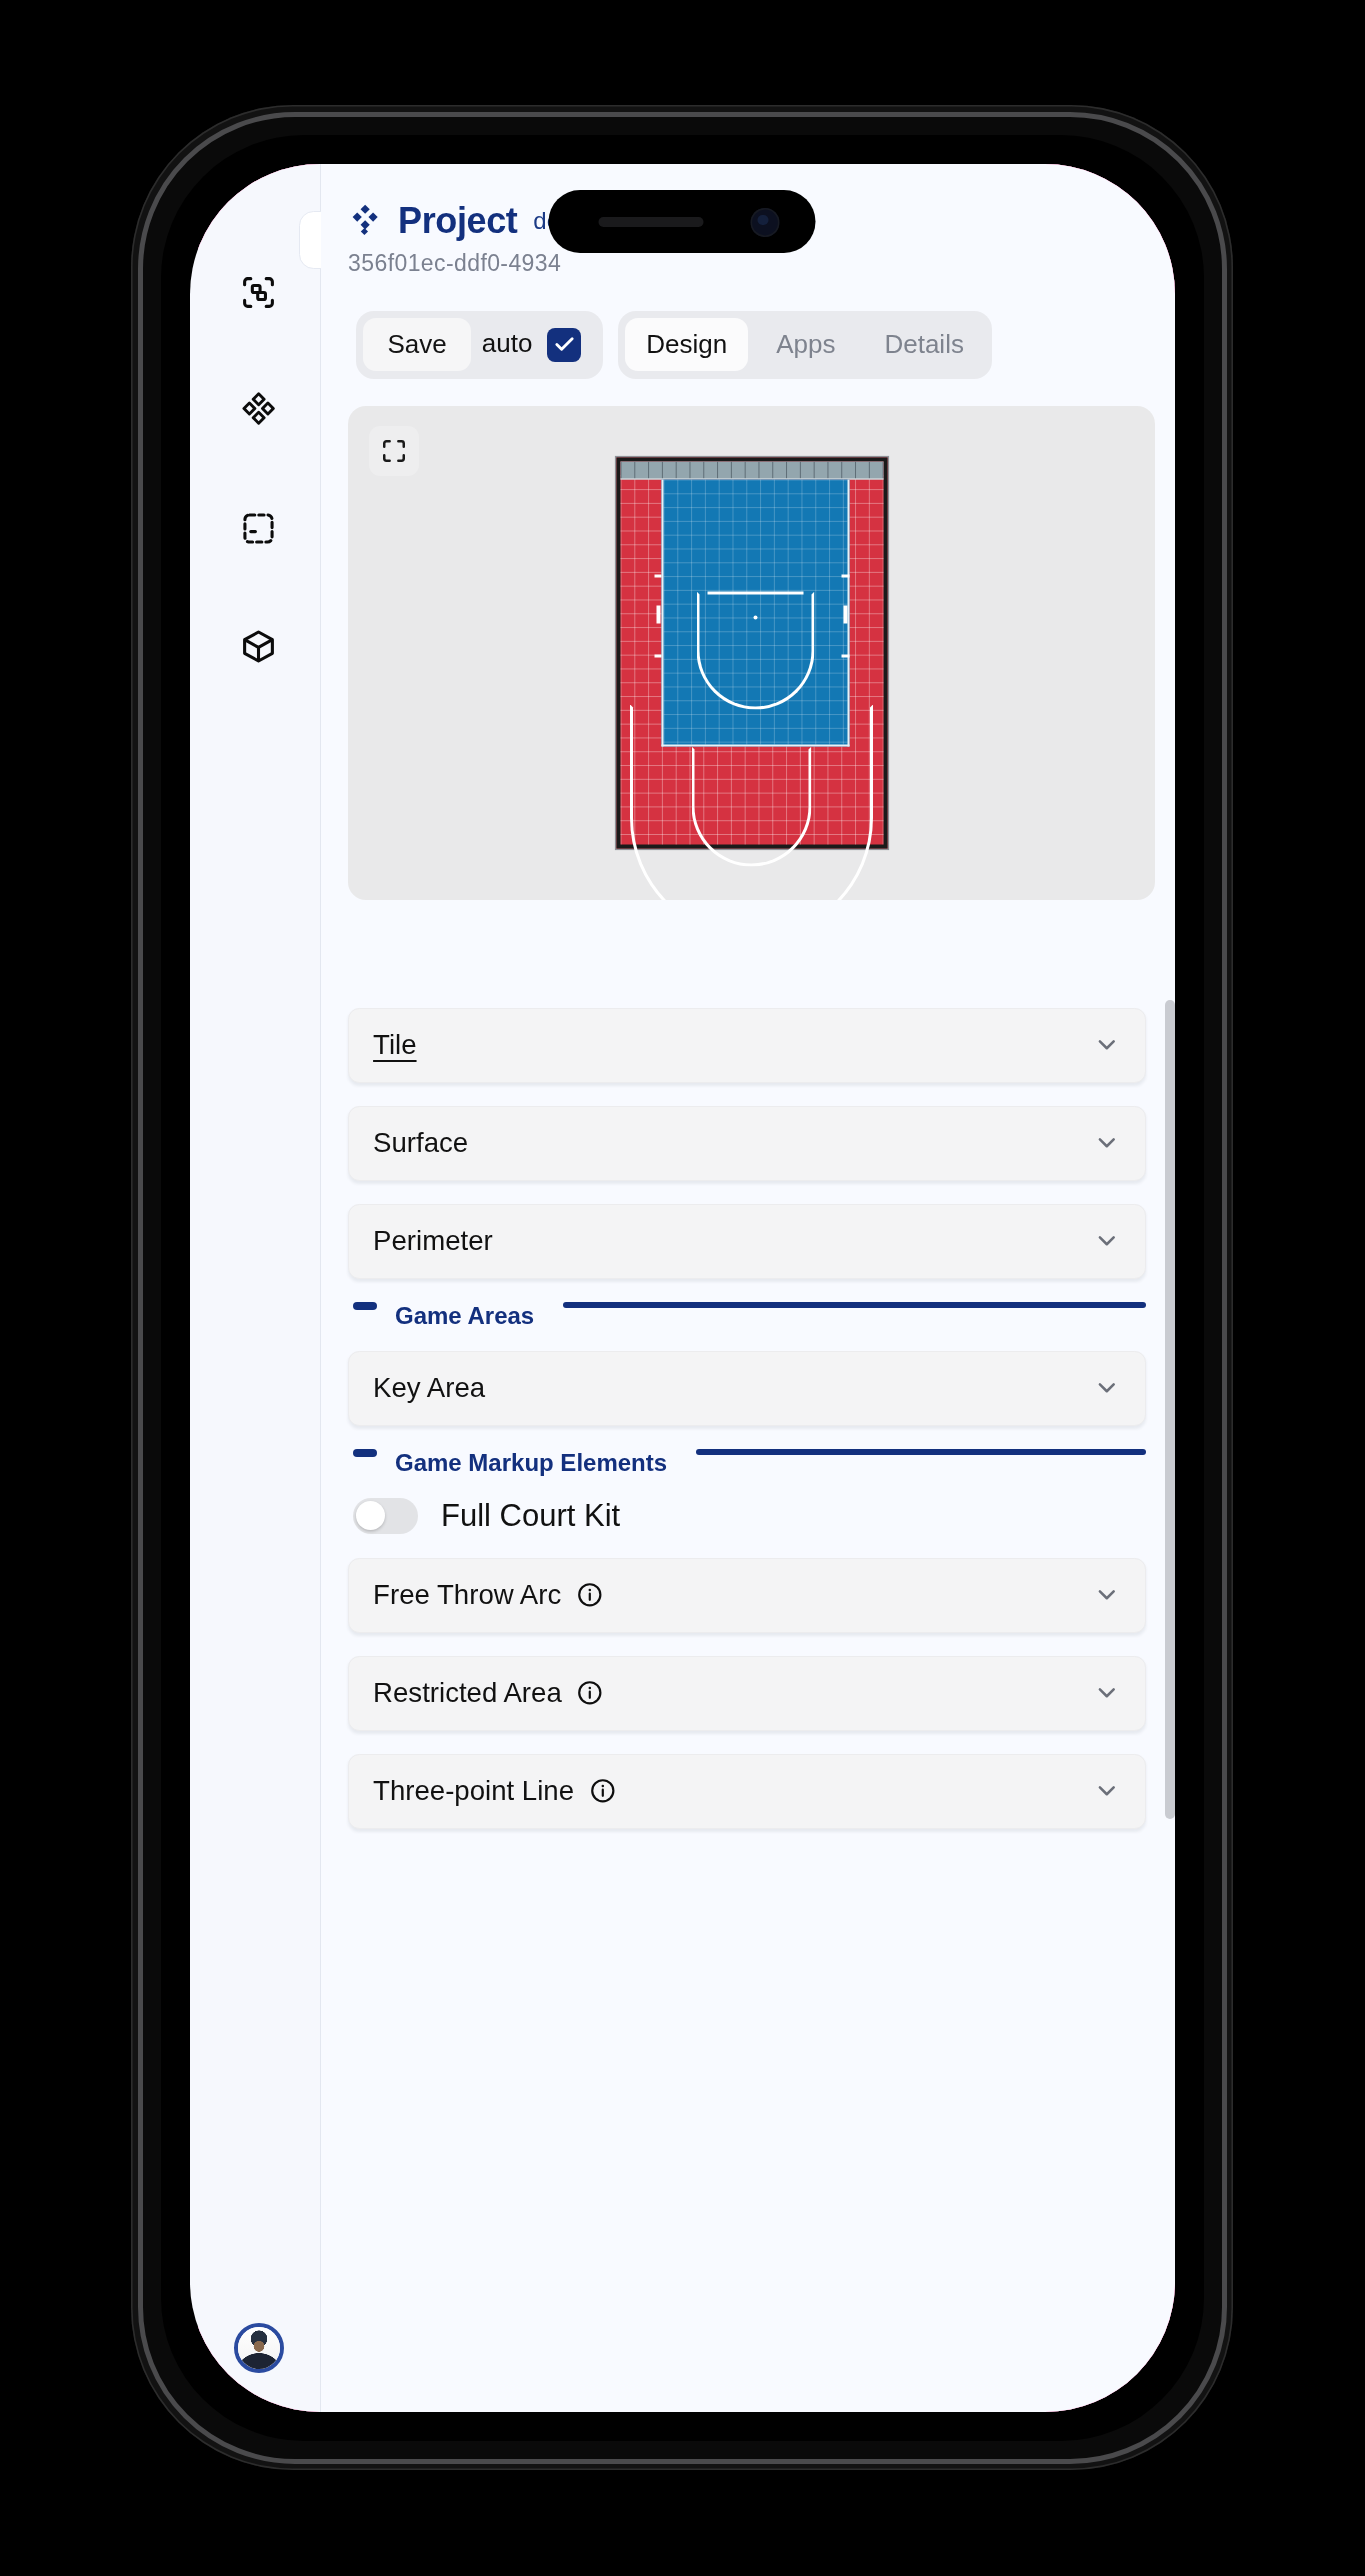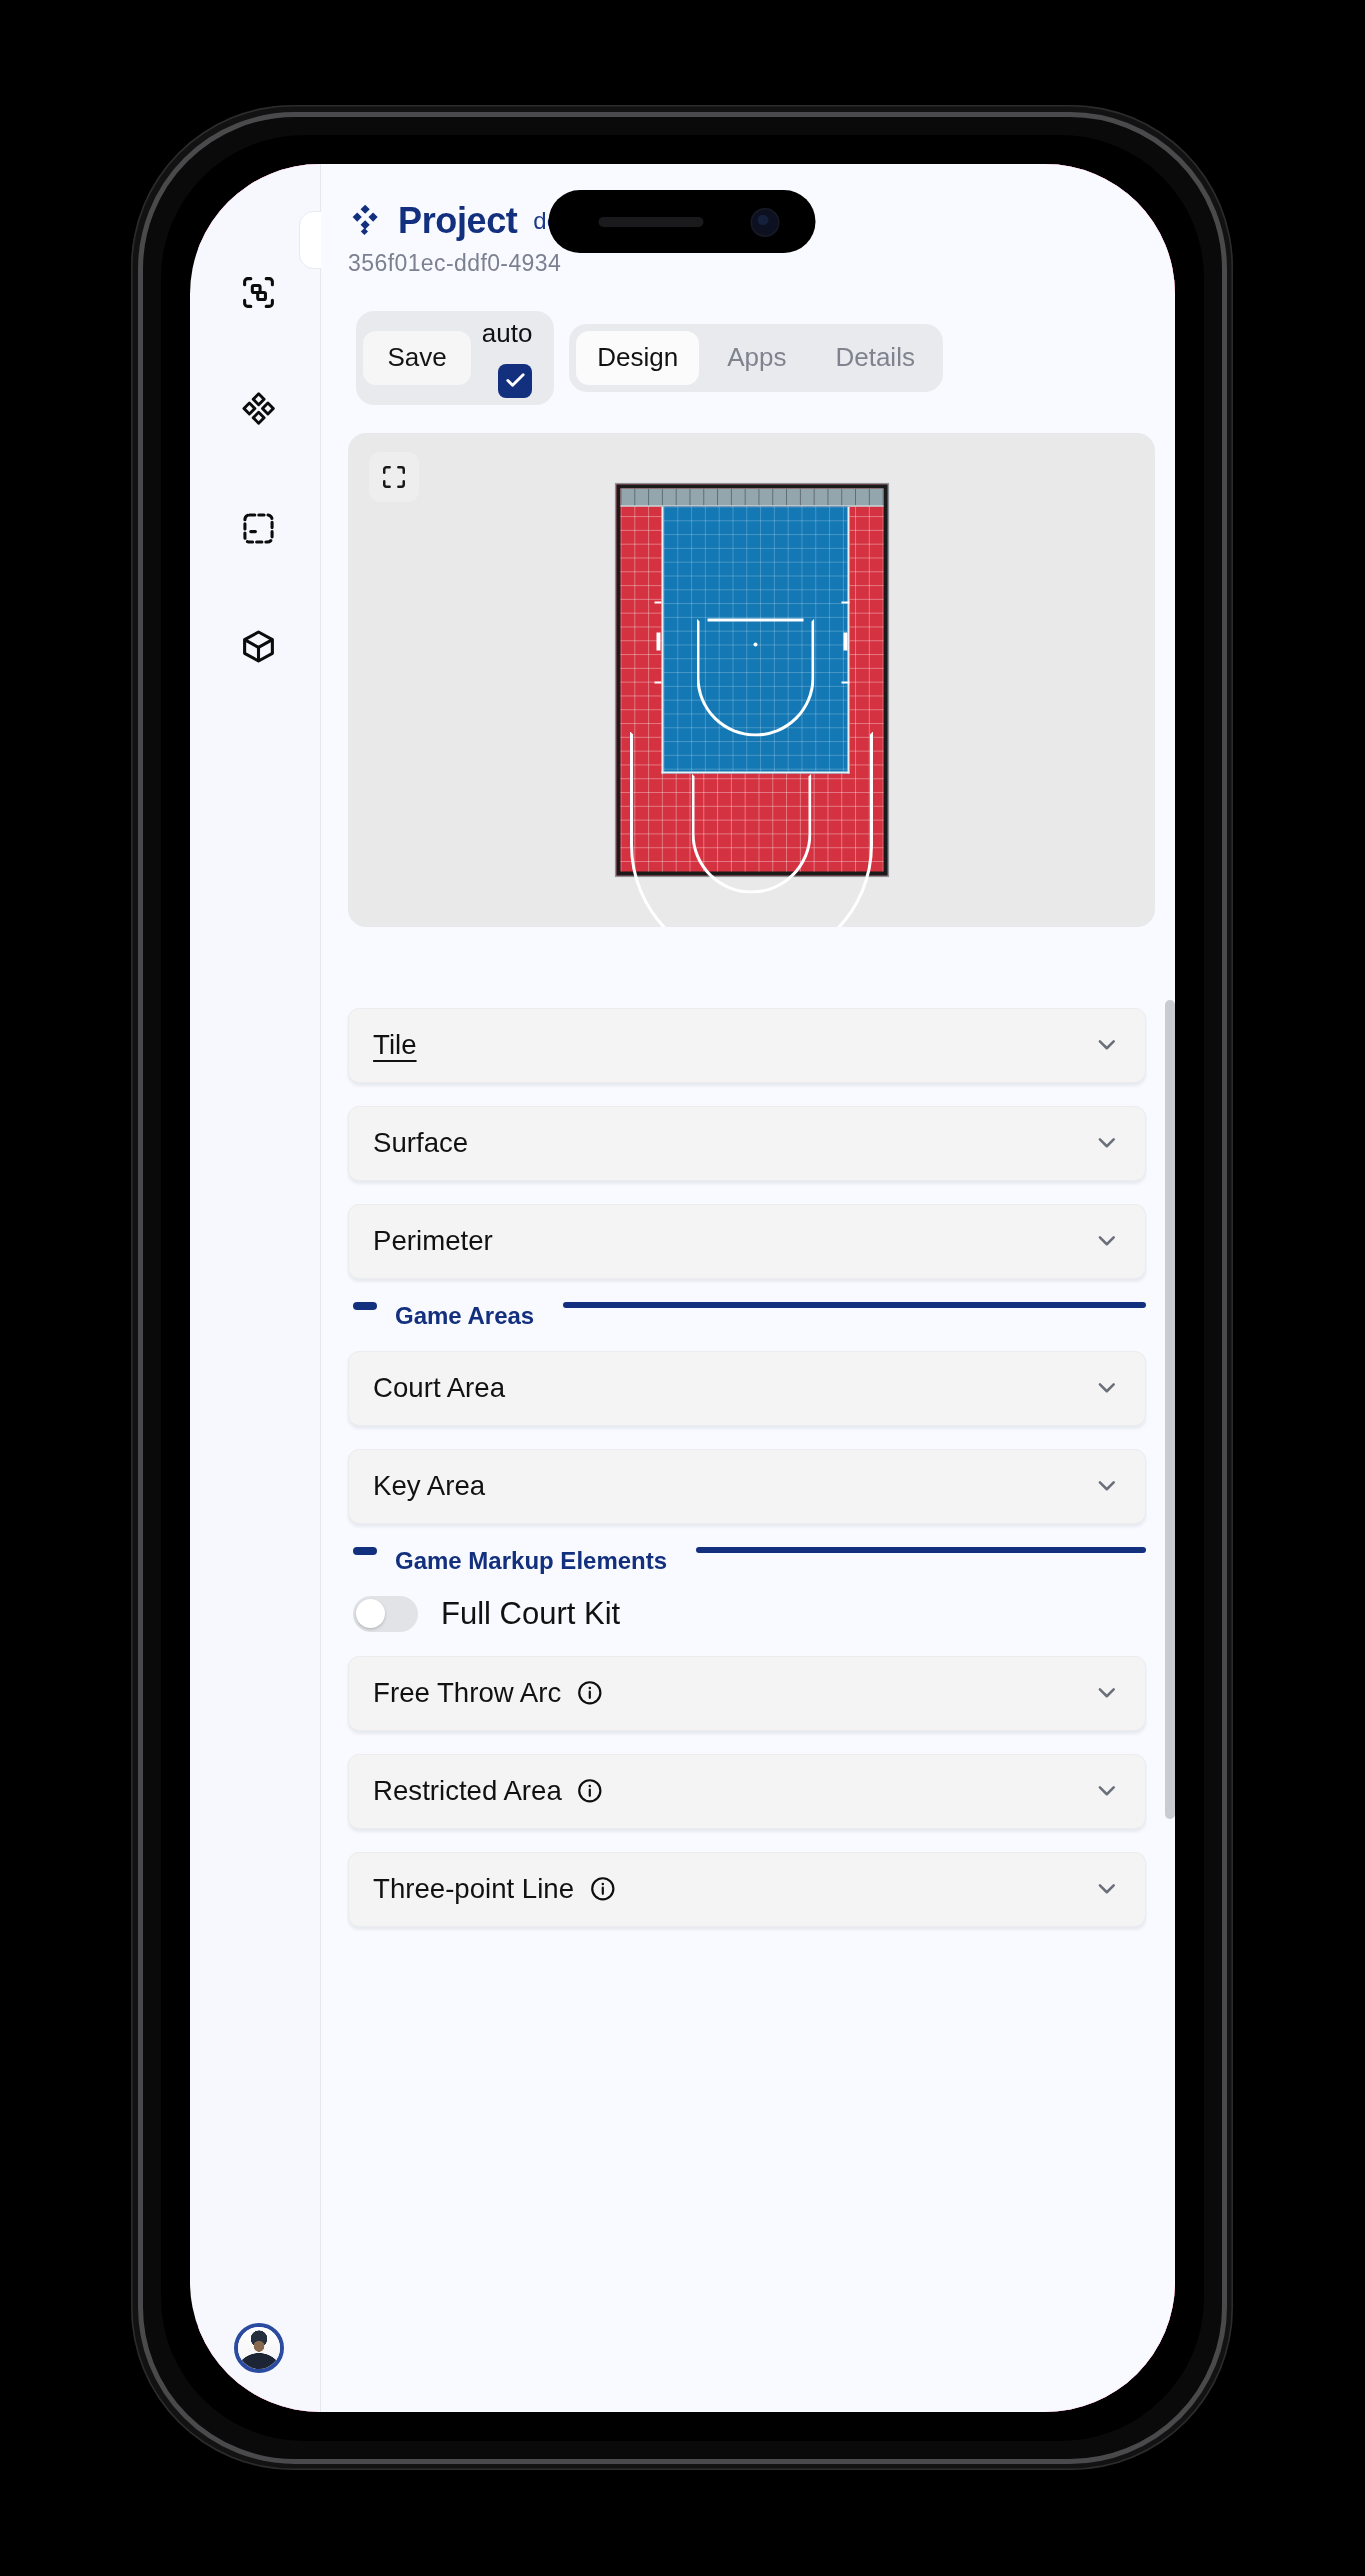--- a/index.html
+++ b/index.html
@@ -115,21 +115,21 @@
     margin:34px 0 0 27.6px; display:flex; align-items:center; gap:14.6px;padding-left:8px;
   }
   .seg{
     background:#e9eaee; border-radius:18px; padding:7.3px;
     display:flex; align-items:center; gap:8px;
   }
   .seg-btn{
     background:#f6f6f7; border-radius:13px; padding:11.3px 24px;
     font-size:26px; color:#141414; cursor:pointer; white-space:nowrap;
   }
-  .auto-wrap{ display:flex; align-items:flex-end; gap:15px; padding:0 14.6px 0 3.2px;flex-direction:column; }
+  .auto-wrap{ display:flex; align-items:flex-start; gap:15px; padding:0 14.6px 0 3.2px; }
   .auto-label{ font-size:26px; color:#111; }
   .checkbox{
     width:34px; height:34px; border-radius:8px; background:#13307e;
     display:flex; align-items:center; justify-content:center; cursor:pointer;
   }
   .checkbox svg{ width:23px; height:23px; }
   .tabs{
     background:#e9eaee; border-radius:18px; padding:7.3px;
     display:flex; gap:7px;
   }
@@ -429,28 +429,20 @@
                         <path d="m6 9 6 6 6-6"></path>
                       </svg>
                     </div>
 
                     <div class="section-head">
                       <span class="sec-dash"></span>
                       <span class="sec-title">Game Areas</span>
                       <span class="sec-rule"></span>
                     </div>
 
-                    <div class="row">
-                      <div class="row-left">
-                        <span class="row-label">Court Area</span>
-                      </div>
-                      <svg class="chev" viewBox="0 0 24 24" fill="none" stroke="currentColor" stroke-width="2.2" stroke-linecap="round" stroke-linejoin="round">
-                        <path d="m6 9 6 6 6-6"></path>
-                      </svg>
-                    </div>
 
                     <div class="row">
                       <div class="row-left">
                         <span class="row-label">Key Area</span>
                       </div>
                       <svg class="chev" viewBox="0 0 24 24" fill="none" stroke="currentColor" stroke-width="2.2" stroke-linecap="round" stroke-linejoin="round">
                         <path d="m6 9 6 6 6-6"></path>
                       </svg>
                     </div>
 

